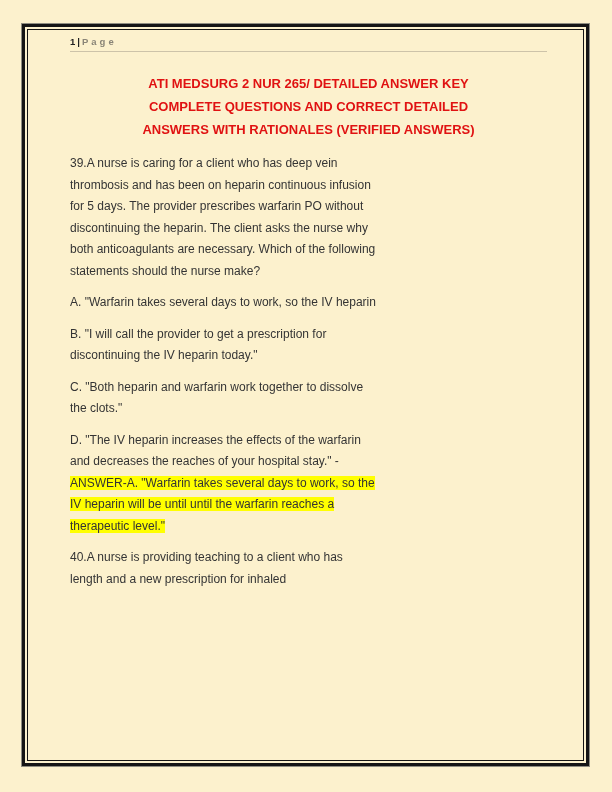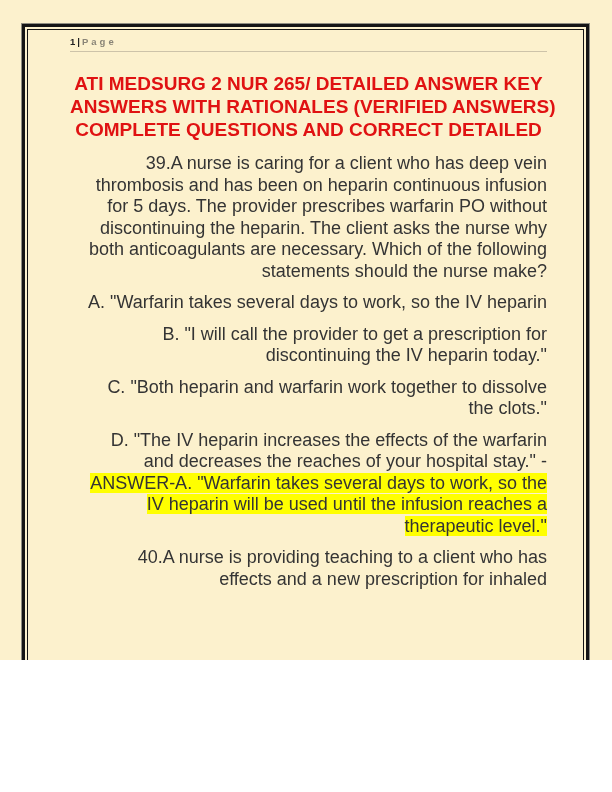--- a/index.html
+++ b/index.html
@@ -8,21 +8,21 @@
     --border-gray:#8f8d81;
     --title-red:#e01212;
     --body-text:#343434;
     --hl:#ffff00;
     --hdr-gray:#8a8577;
     --hdr-rule:#cdc3a9;
   }
   html,body{margin:0;padding:0;background:#ffffff;}
   .sheet{
     position:relative;
-    width:612px;height:660px;
+    width:612px;height:792px;
     background:var(--page-bg);
     font-family:"Liberation Sans","DejaVu Sans",sans-serif;
     overflow:hidden;
   }
   
   .frame-outline{
     position:absolute;left:21px;top:23px;width:567px;height:742px;
     border:1px solid var(--border-gray);
   }
   .frame-black{
@@ -43,60 +43,59 @@
     border-bottom:1px solid var(--hdr-rule);
     white-space:nowrap;
   }
   .hdr-num{font-weight:bold;color:#222222;}
   .hdr-div{color:#222222;margin:0 2px;font-weight:bold;}
   .hdr-label{color:var(--hdr-gray);letter-spacing:3px;font-weight:bold;}
   .title{
     margin:20px 0 12px 0;
     text-align:center;
     color:var(--title-red);
-    font-size:19px;font-weight:bold;
+    font-size:13px;font-weight:bold;
     line-height:23px;
   }
   .title-line{white-space:nowrap;}
   .body-par{
     margin:0 0 10px 0;
-    font-size:18px;
+    font-size:12px;
     line-height:21.5px;
     color:var(--body-text);
     white-space:nowrap;
-    text-align:right;
   }
   .body-par.extra-gap{}
   .hl{background:var(--hl);}
 </style>
 </head>
 <body>
 
 <div class="sheet">
   <div class="frame-outline">
     <div class="frame-black">
       <div class="frame-inner">
         <div class="content">
 
           <div class="header">
             <span class="hdr-num">1</span><span class="hdr-div">|</span><span class="hdr-label">Page</span>
           </div>
 
           <div class="title" id="title-block">
               <div class="title-line">ATI MEDSURG 2 NUR 265/ DETAILED ANSWER KEY</div>
+              <div class="title-line">COMPLETE QUESTIONS AND CORRECT DETAILED</div>
               <div class="title-line">ANSWERS WITH RATIONALES (VERIFIED ANSWERS)</div>
-              <div class="title-line">COMPLETE QUESTIONS AND CORRECT DETAILED</div>
             </div>
 
           <div id="body-block">
               <p class="body-par"><span>39.A nurse is caring for a client who has deep vein</span><br><span>thrombosis and has been on heparin continuous infusion</span><br><span>for 5 days. The provider prescribes warfarin PO without</span><br><span>discontinuing the heparin. The client asks the nurse why</span><br><span>both anticoagulants are necessary. Which of the following</span><br><span>statements should the nurse make?</span></p>
               <p class="body-par"><span>A. "Warfarin takes several days to work, so the IV heparin</span><br></p>
               <p class="body-par"><span>B. "I will call the provider to get a prescription for</span><br><span>discontinuing the IV heparin today."</span></p>
               <p class="body-par"><span>C. "Both heparin and warfarin work together to dissolve</span><br><span>the clots."</span></p>
-              <p class="body-par"><span>D. "The IV heparin increases the effects of the warfarin</span><br><span>and decreases the reaches of your hospital stay." -</span><br><span class="hl">ANSWER-A. "Warfarin takes several days to work, so the</span><br><span class="hl">IV heparin will be used until the infusion reaches a</span><br><span class="hl">therapeutic level."</span></p>
-              <p class="body-par extra-gap"><span>40.A nurse is providing teaching to a client who has</span><br><span>effects and a new prescription for inhaled</span></p>
+              <p class="body-par"><span>D. "The IV heparin increases the effects of the warfarin</span><br><span>and decreases the reaches of your hospital stay." -</span><br><span class="hl">ANSWER-A. "Warfarin takes several days to work, so the</span><br><span class="hl">IV heparin will be until until the warfarin reaches a</span><br><span class="hl">therapeutic level."</span></p>
+              <p class="body-par extra-gap"><span>40.A nurse is providing teaching to a client who has</span><br><span>length and a new prescription for inhaled</span></p>
             </div>
 
         </div>
       </div>
     </div>
   </div>
 </div>
 
 </body></html>

